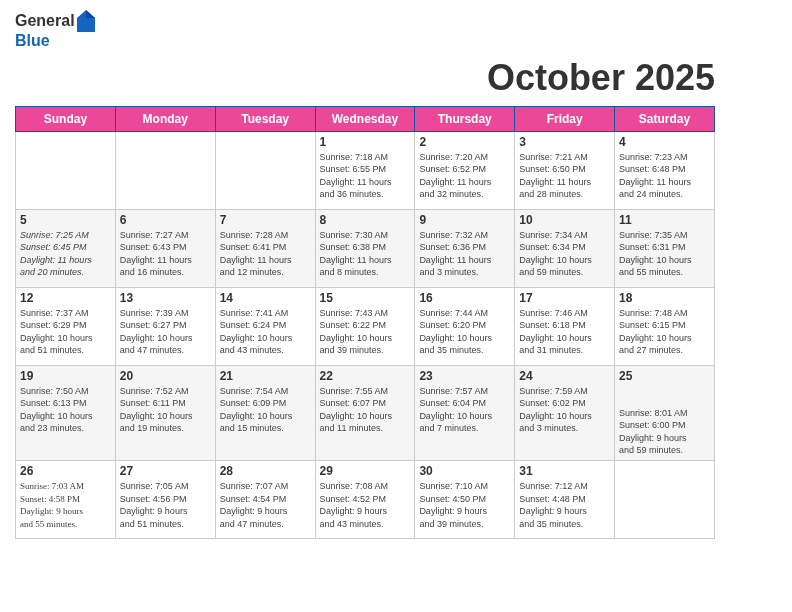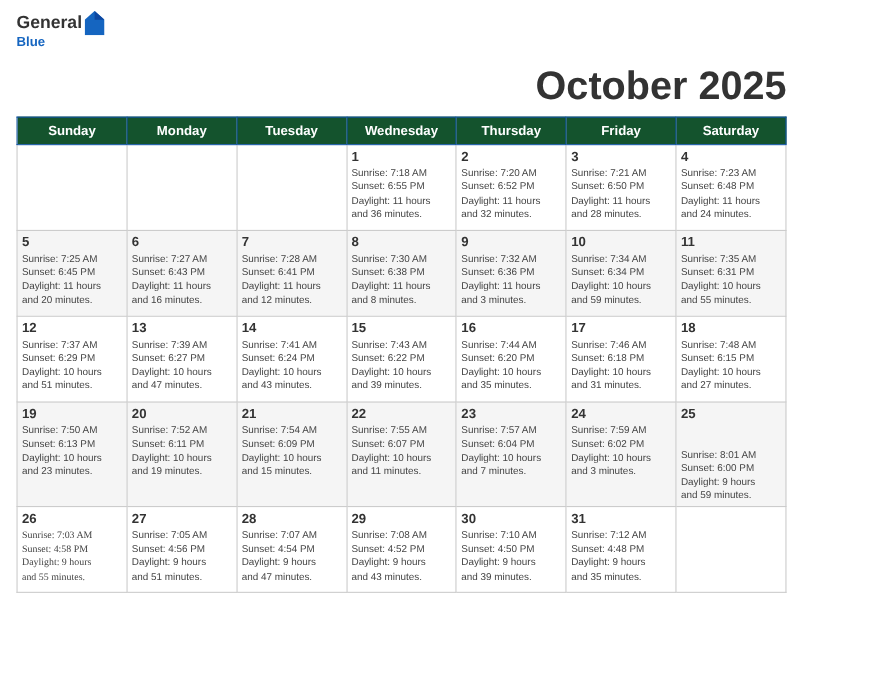--- a/index.html
+++ b/index.html
@@ -28,21 +28,21 @@
       display: flex;
       flex-direction: column;
       line-height: 1.1;
     }
     .logo-general {
       font-size: 16px;
       font-weight: bold;
       color: #333;
     }
     .logo-blue {
-      font-size: 12px;
+      font-size: 16px;
       font-weight: bold;
       color: #1565c0;
     }
     .logo-icon {
       width: 18px;
       height: 22px;
       margin-left: 2px;
       fill: #1565c0;
     }
     .title-section {
@@ -95,21 +95,21 @@
     .empty-cell {
       background: #f9f9f9;
     }
     tr:nth-child(odd) td {
       background-color: #ffffff;
     }
     tr:nth-child(even) td {
       background-color: #f5f5f5;
     }
     .calendar thead tr th {
-      background-color: #14532d;
+      background-color: #ec4899;
     }
   </style>
 </head>
 <body>
 
 <div class="container">
   <div class="header-row">
     <div class="logo">
       <div class="logo-text">
         <div style="display:flex;align-items:center;">
@@ -169,21 +169,21 @@
             <div class="day-number">4</div>
             <div class="day-info" style="white-space: pre-line;">Sunrise: 7:23 AM
 Sunset: 6:48 PM
 Daylight: 11 hours
 and 24 minutes.</div>
           </td>
         </tr>
         <tr>
           <td>
             <div class="day-number">5</div>
-            <div class="day-info" style="white-space: pre-line;">Sunrise: 7:25 AM
+            <div class="day-info" style="white-space: pre-line; font-style: italic;">Sunrise: 7:25 AM
 Sunset: 6:45 PM
 Daylight: 11 hours
 and 20 minutes.</div>
           </td>
           <td>
             <div class="day-number">6</div>
             <div class="day-info" style="white-space: pre-line;">Sunrise: 7:27 AM
 Sunset: 6:43 PM
 Daylight: 11 hours
 and 16 minutes.</div>

